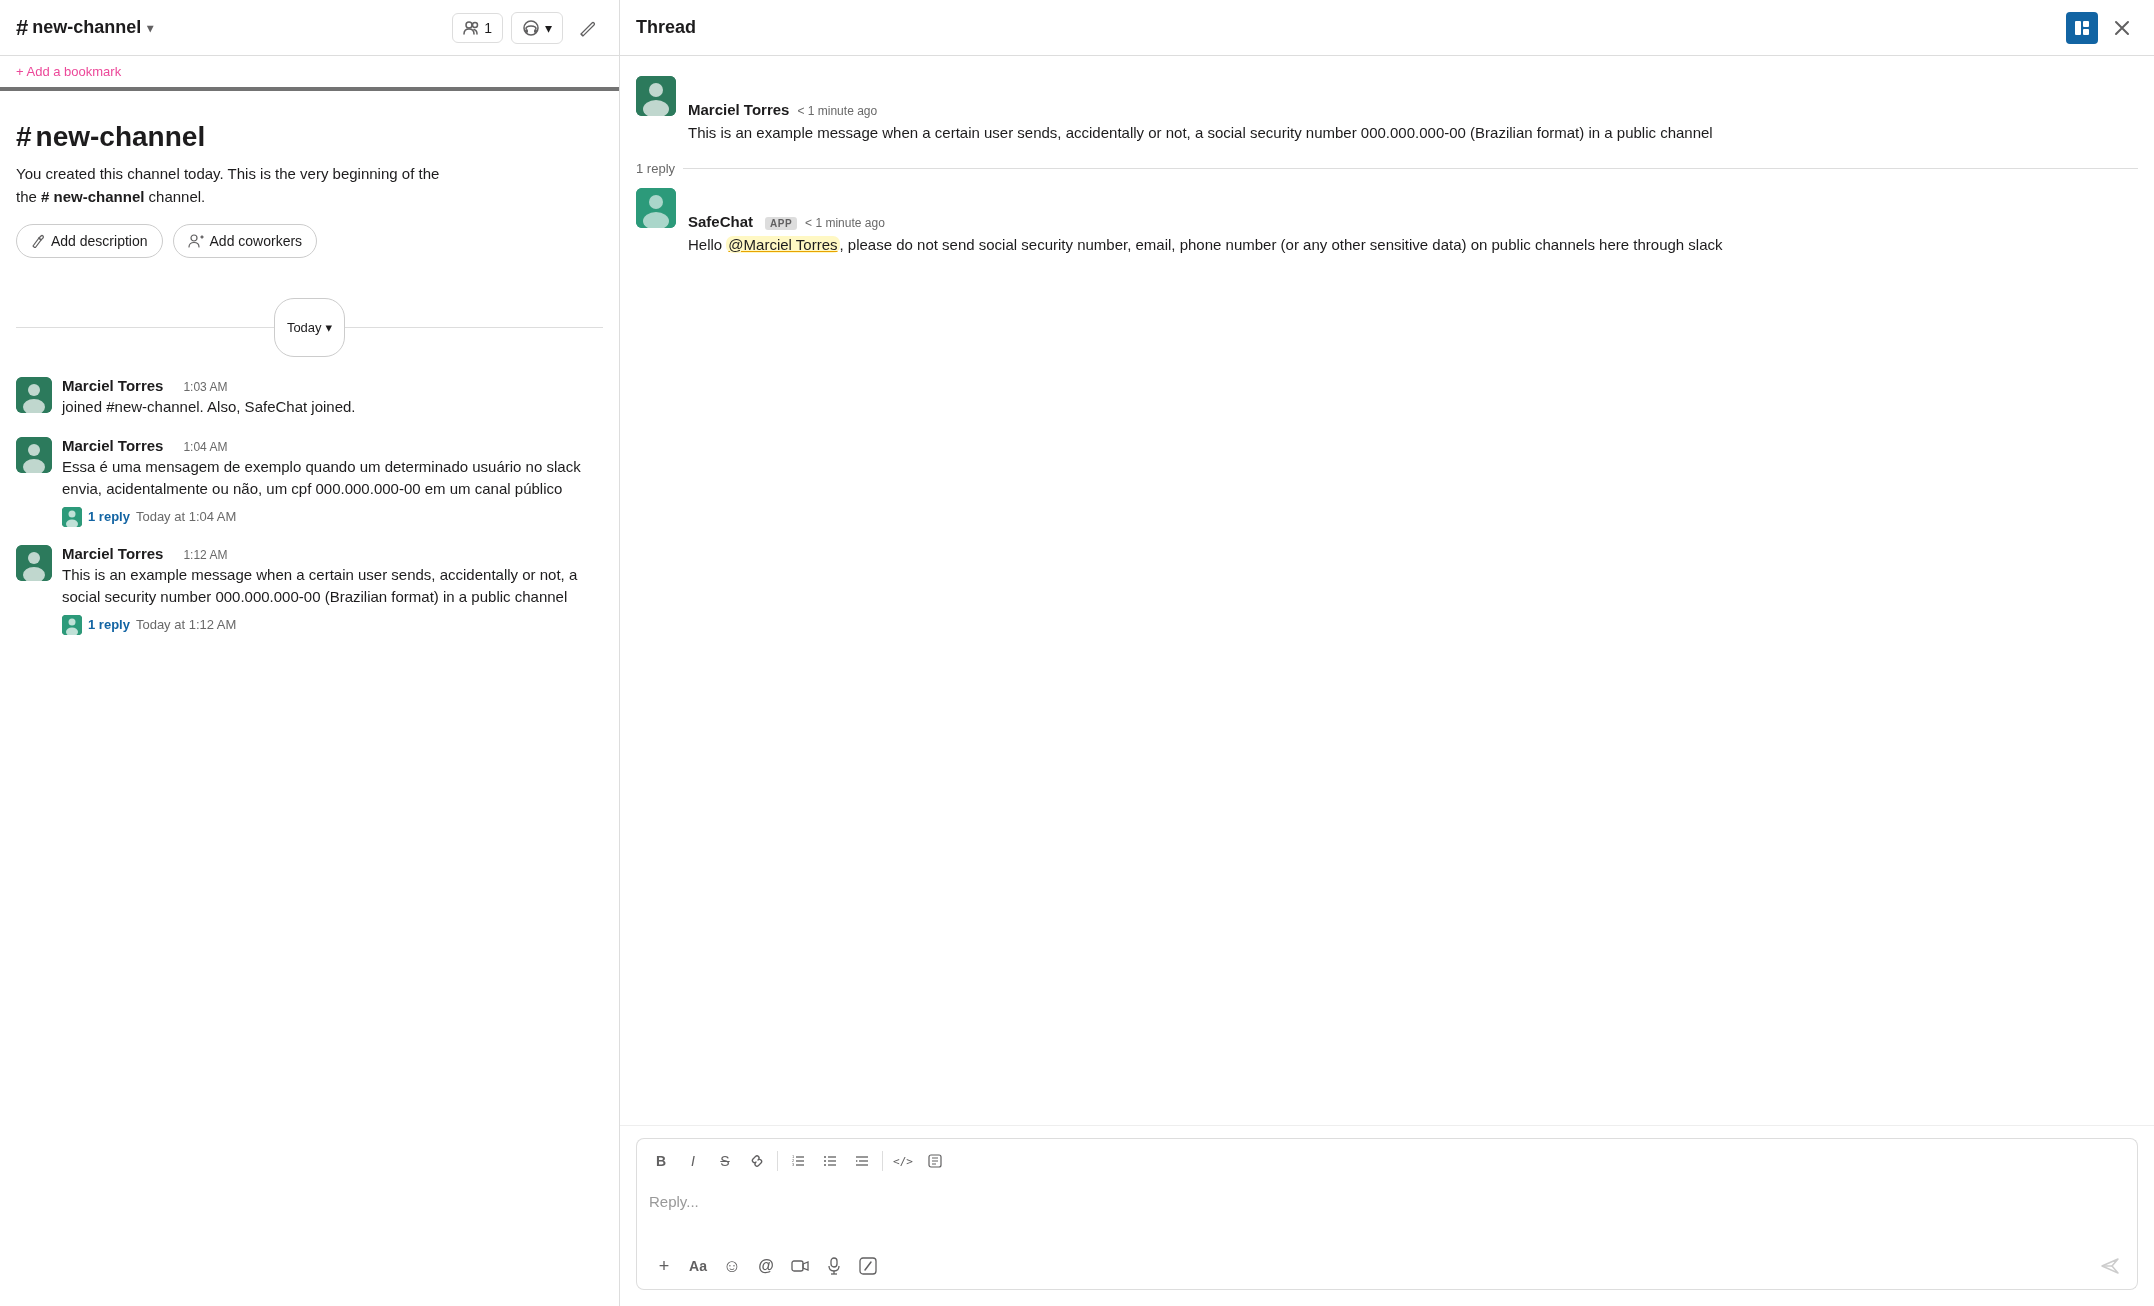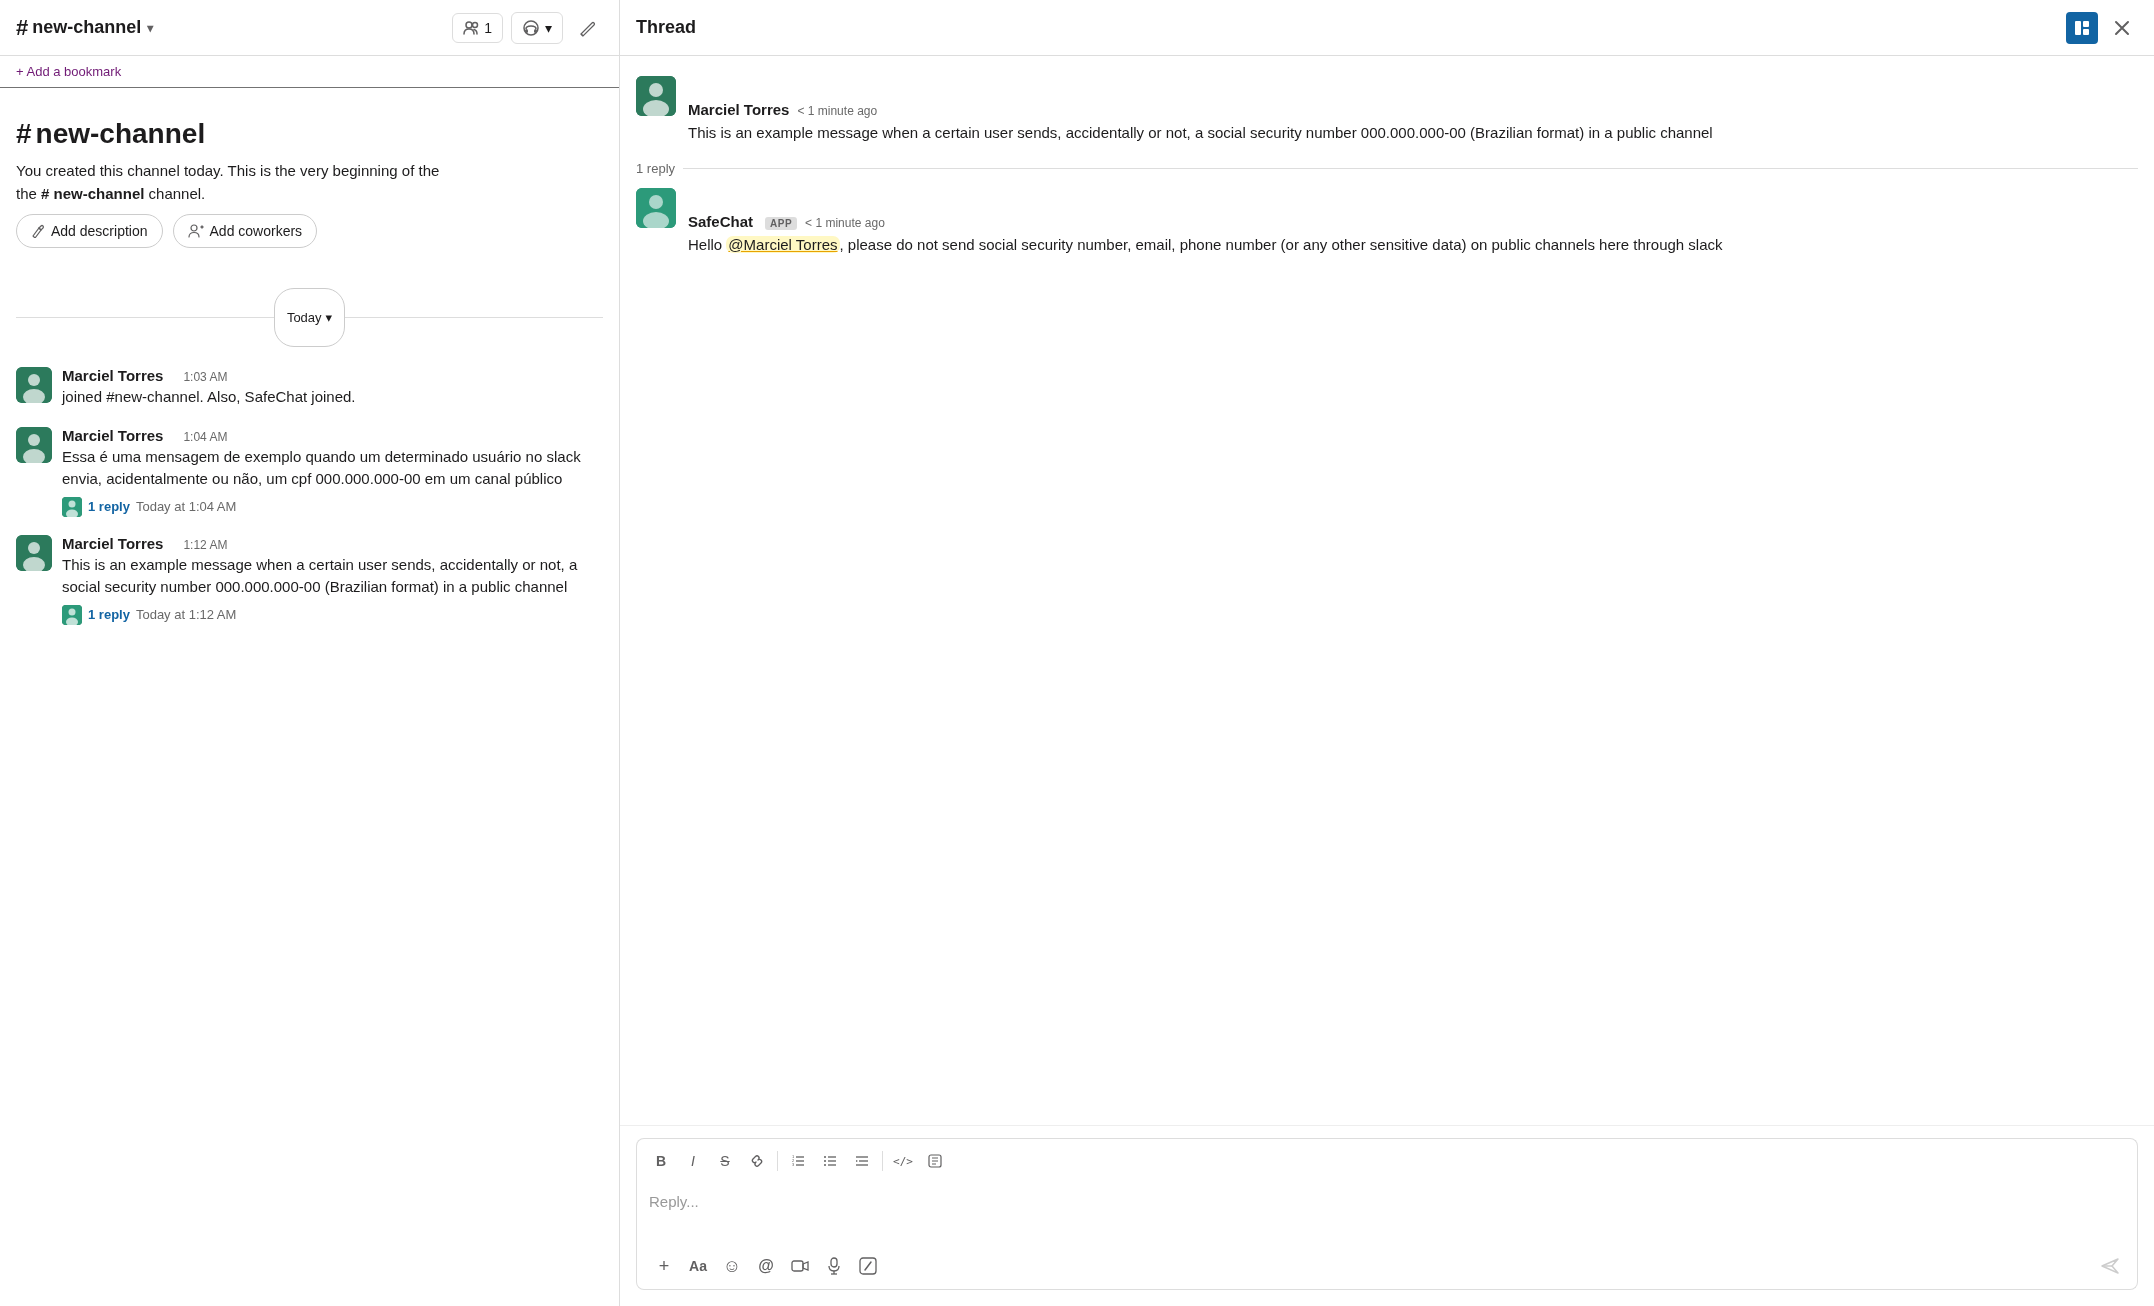--- a/index.html
+++ b/index.html
@@ -66,23 +66,23 @@
       color: #1d1c1d;
     }
 
     .member-count {
       font-size: 14px;
       font-weight: 500;
     }
 
     .bookmark-bar {
       padding: 8px 16px;
-      border-bottom: 1px solid #737373;
+      border-bottom: 4px solid #737373;
       font-size: 13px;
-      color: #701a75;
+      color: #ec4899;
       flex-shrink: 0;
     }
 
     .bookmark-bar span { cursor: pointer; }
 
     .left-content {
       flex: 1;
       overflow-y: auto;
       padding: 20px 16px;
     }
@@ -98,21 +98,21 @@
       display: flex;
       align-items: center;
       gap: 4px;
       margin-bottom: 10px;
     }
 
     .channel-intro-desc {
       font-size: 15px;
       color: #1d1c1d;
       line-height: 1.5;
-      margin-bottom: 9px;
+      margin-bottom: 16px;
     }
 
     .channel-intro-desc strong { font-weight: 700; }
 
     .action-buttons {
       display: flex;
       gap: 10px;
       flex-wrap: wrap;
     }
 

